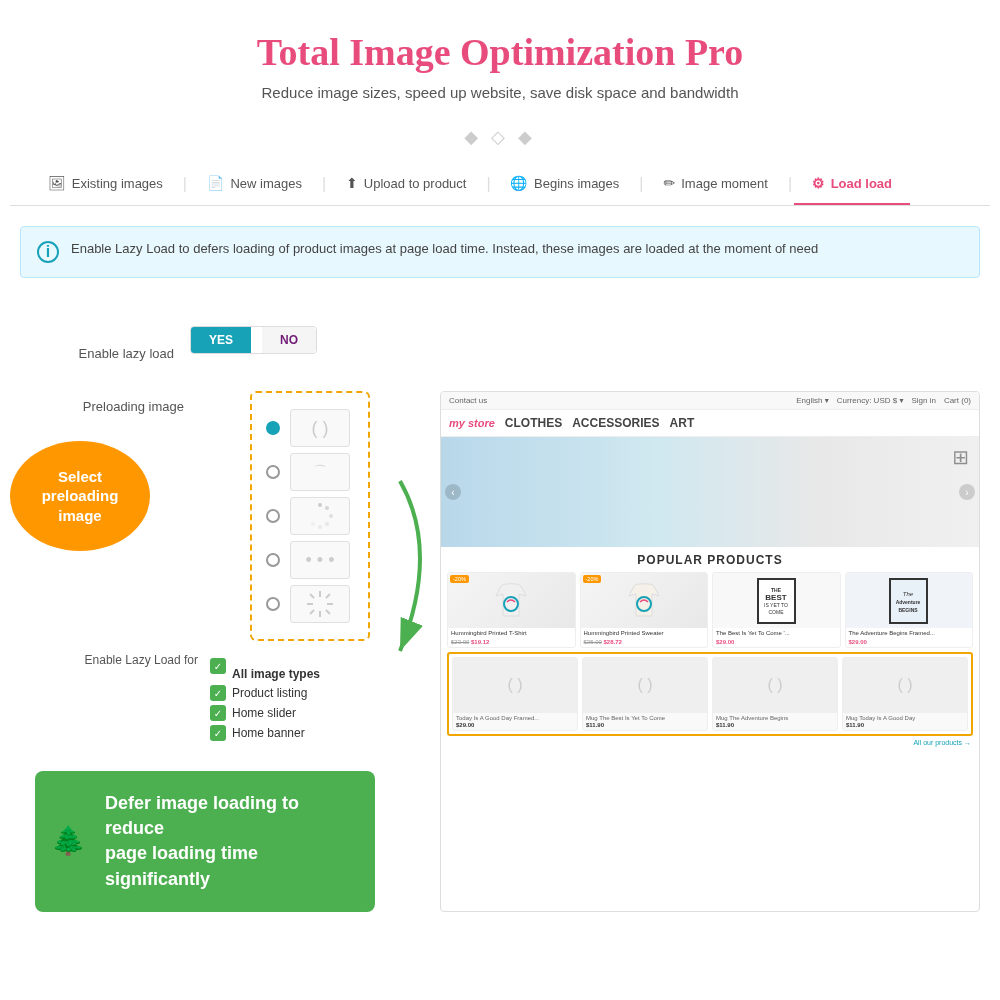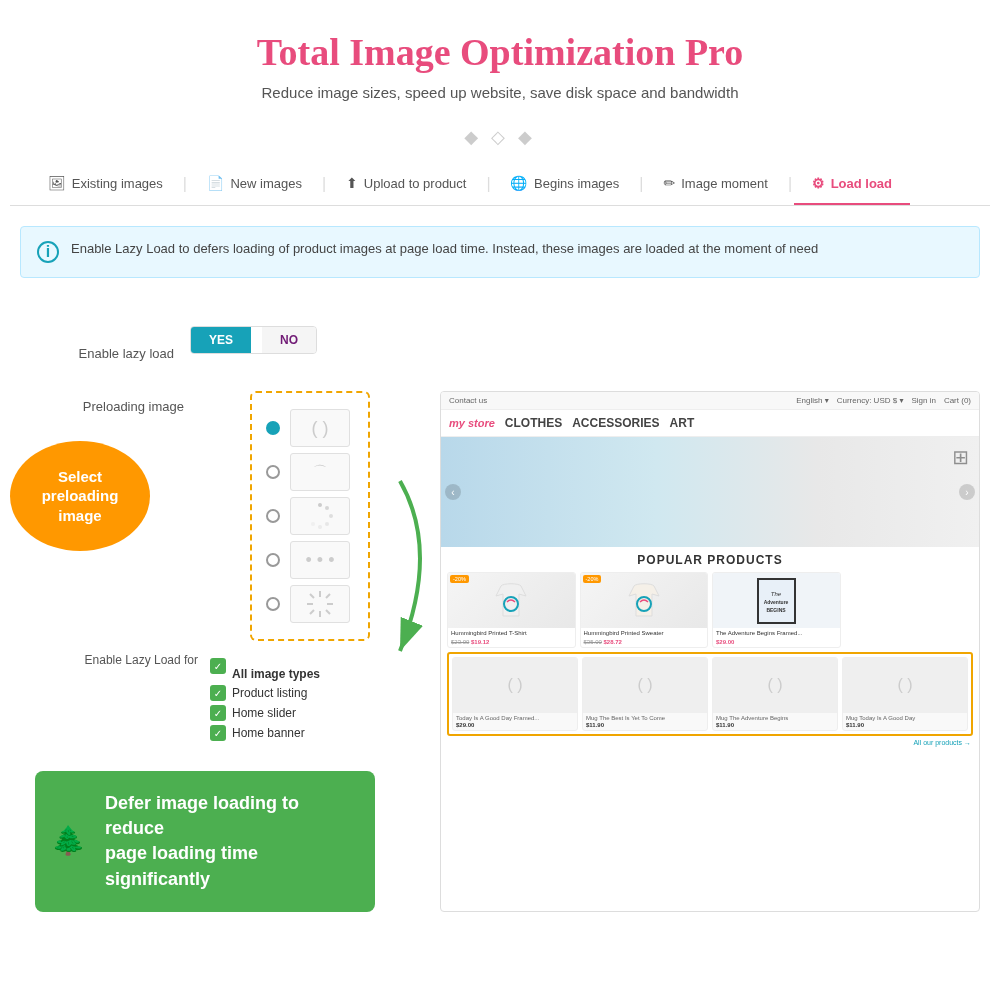--- a/index.html
+++ b/index.html
@@ -272,20 +272,37 @@
           </div>
           <div style="padding:2px 3px;">
             <div style="font-size:6px;color:#333;line-height:1.3;">Hummingbird Printed Sweater</div>
             <div style="font-size:6px;margin-top:1px;">
               <span style="text-decoration:line-through;color:#999;">$35.00</span>
               <span style="color:#e84c7d;font-weight:700;">$28.72</span>
             </div>
           </div>
         </div>
 
+        <div style="border:1px solid #eee;border-radius:3px;overflow:hidden;">
+          <div style="height:55px;background:#f8f8f8;display:flex;align-items:center;justify-content:center;">
+            <svg width="45" height="50" viewBox="0 0 45 50">
+              <rect x="4" y="3" width="37" height="44" fill="#fff" stroke="#333" stroke-width="2"></rect>
+              <text x="22" y="16" text-anchor="middle" font-size="5" font-weight="700" fill="#333">THE</text>
+              <text x="22" y="24" text-anchor="middle" font-size="8" font-weight="900" fill="#333">BEST</text>
+              <text x="22" y="31" text-anchor="middle" font-size="5" fill="#333">IS YET TO</text>
+              <text x="22" y="38" text-anchor="middle" font-size="5" fill="#333">COME</text>
+            </svg>
+          </div>
+          <div style="padding:2px 3px;">
+            <div style="font-size:6px;color:#333;line-height:1.3;">The Best Is Yet To Come '...</div>
+            <div style="font-size:6px;margin-top:1px;">
+              <span style="color:#e84c7d;font-weight:700;">$29.00</span>
+            </div>
+          </div>
+        </div>
 
         <div style="border:1px solid #eee;border-radius:3px;overflow:hidden;">
           <div style="height:55px;background:#f0f4f8;display:flex;align-items:center;justify-content:center;">
             <svg width="45" height="50" viewBox="0 0 45 50">
               <rect x="4" y="3" width="37" height="44" fill="#e8f0f8" stroke="#333" stroke-width="2"></rect>
               <text x="22" y="20" text-anchor="middle" font-size="6" font-style="italic" fill="#333">The</text>
               <text x="22" y="28" text-anchor="middle" font-size="5" font-weight="700" fill="#333">Adventure</text>
               <text x="22" y="36" text-anchor="middle" font-size="5" font-weight="700" fill="#333">BEGINS</text>
             </svg>
           </div>

